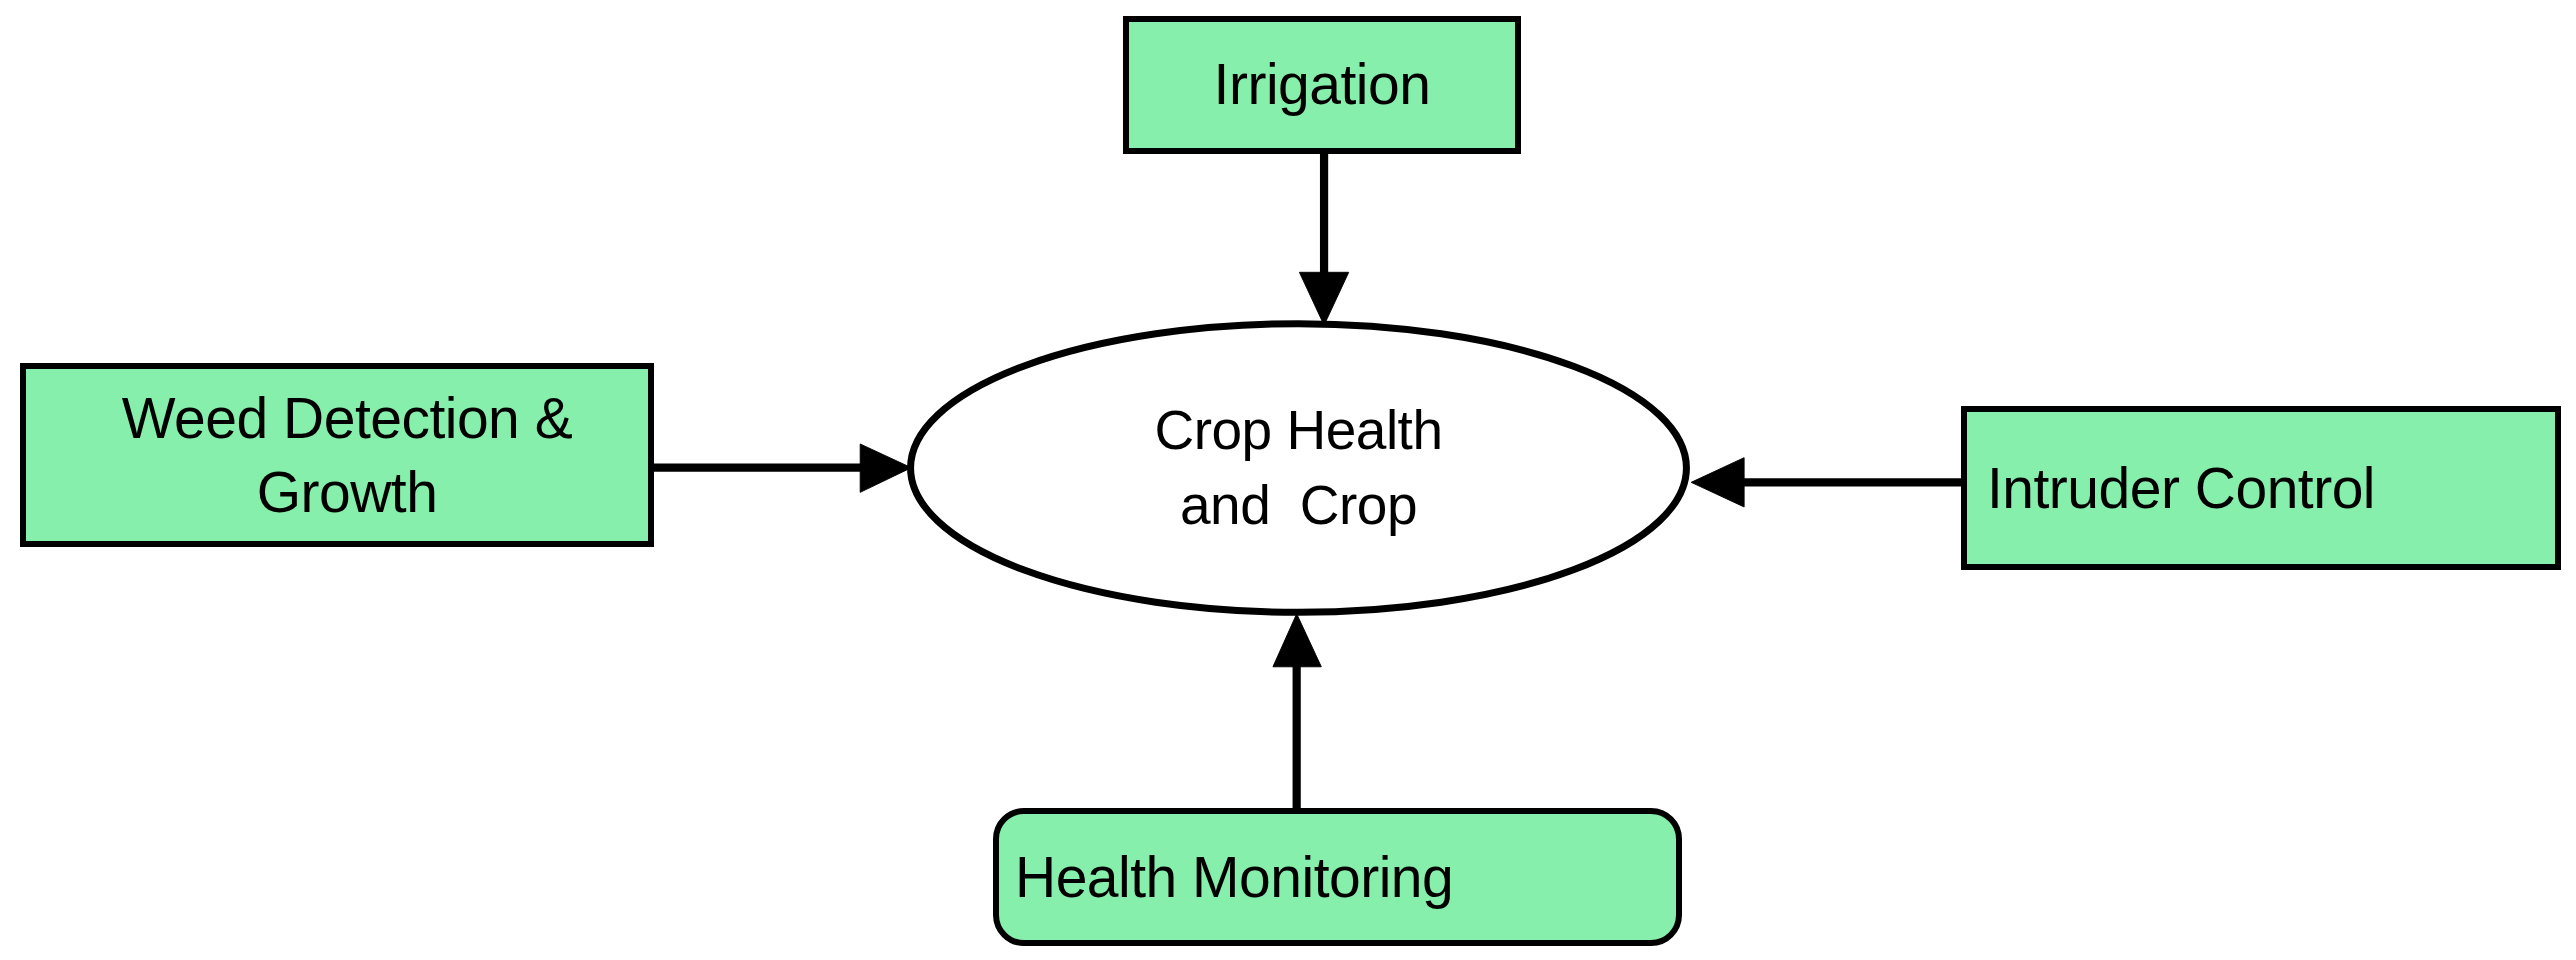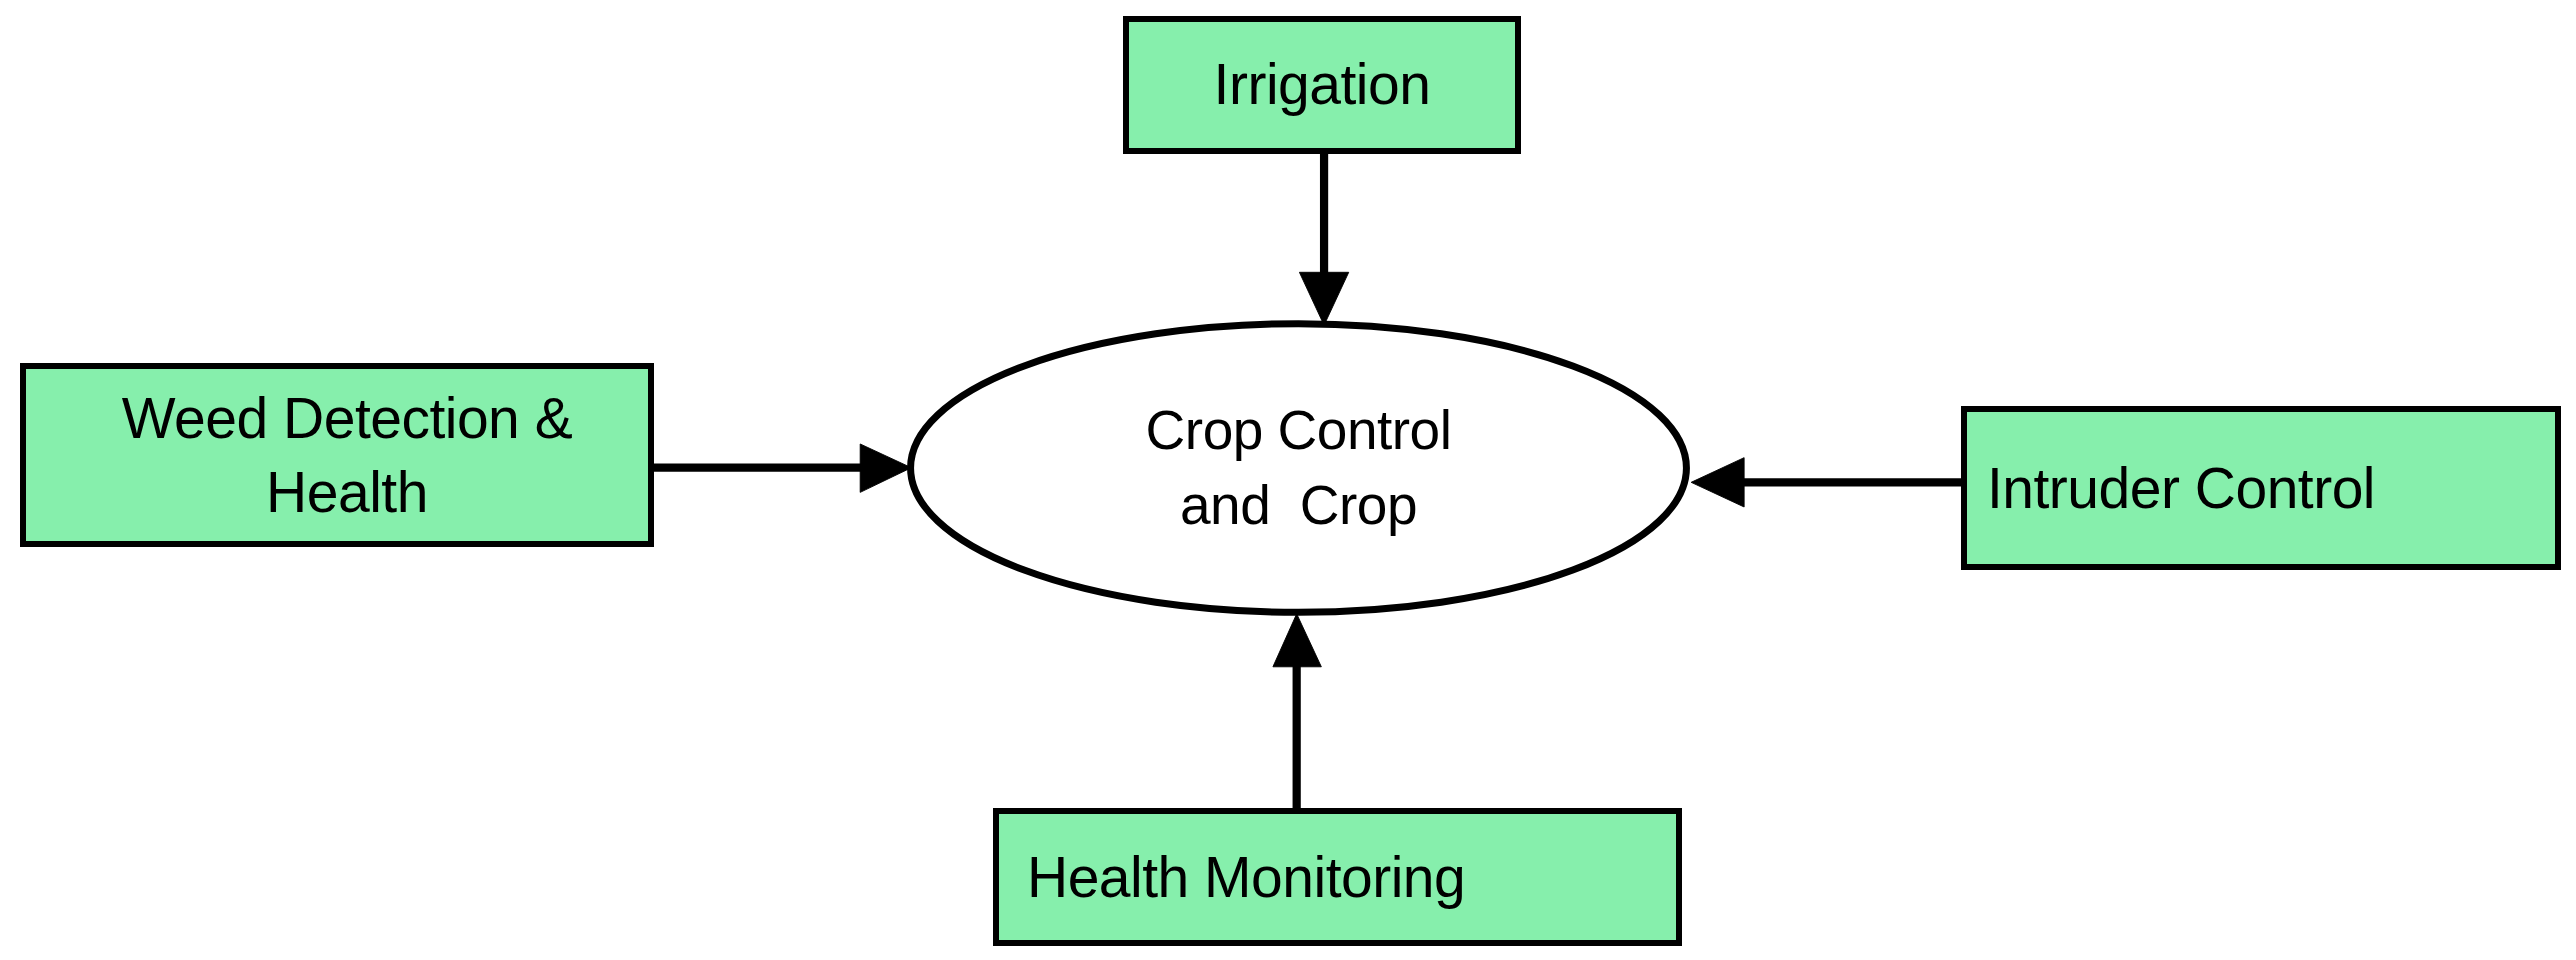--- a/index.html
+++ b/index.html
@@ -55,21 +55,22 @@
     align-items: flex-start;
     text-align: left;
     padding-left: 20px;
   }
   #node-health {
     left: 993px; top: 808px;
     width: 689px; height: 138px;
     font-size: 57px;
     align-items: flex-start;
     text-align: center;
-    padding-left: 28px;
+    padding-left: 16px;
+    border-radius: 31px;
   }
   
   #node-core {
     position: absolute;
     left: 906px; top: 320px;
     width: 785px; height: 296px;
   }
   #node-core svg {
     position: absolute;
     left: 0; top: 0;
@@ -107,37 +108,37 @@
 <body>
 
 <div id="canvas">
 
   <div class="node-box" id="node-irrigation">
     <span class="line">Irrigation</span>
   </div>
 
   <div class="node-box" id="node-weed">
     <span class="line">Weed Detection &amp;</span>
-    <span class="line">Health</span>
+    <span class="line">Growth</span>
   </div>
 
   <div class="node-box" id="node-intruder">
     <span class="line">Intruder Control</span>
   </div>
 
   <div class="node-box" id="node-health">
     <span class="line">Health Monitoring</span>
   </div>
 
   <div id="node-core">
     <svg viewBox="0 0 860 324" preserveAspectRatio="none">
       <ellipse cx="430" cy="162" rx="425" ry="158" fill="#ffffff" stroke="#000000" stroke-width="7" vector-effect="non-scaling-stroke"></ellipse>
     </svg>
     <div class="core-label">
-      <span class="line">Crop Control</span>
+      <span class="line">Crop Health</span>
       <span class="line">and  Crop</span>
     </div>
   </div>
 
   <svg id="connectors" viewBox="0 0 2821 1052">
 
     <g>
       <line x1="1450" y1="168" x2="1450" y2="330" stroke-width="9"></line>
       <polygon points="1450,356 1423,298 1477,298"></polygon>
     </g>

